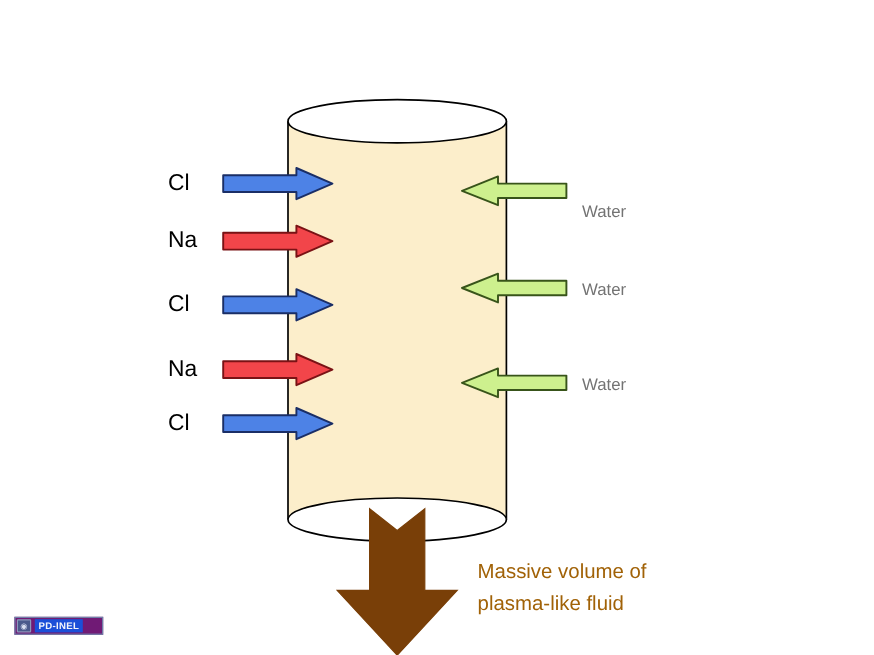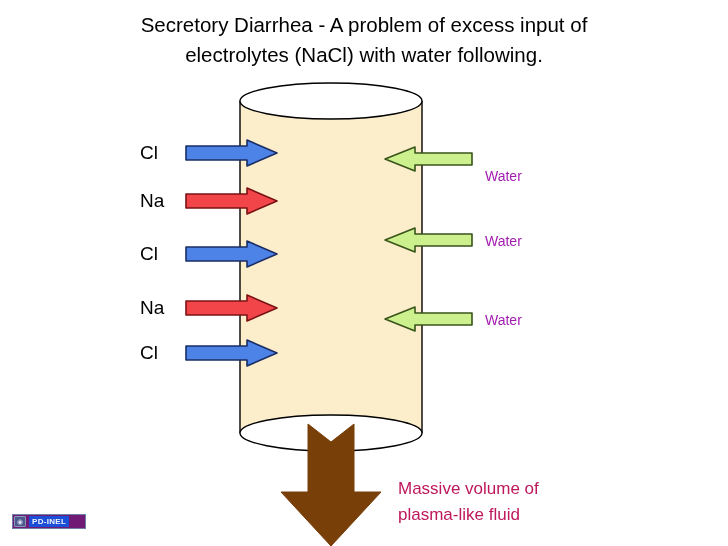--- a/index.html
+++ b/index.html
@@ -33,33 +33,32 @@
   .ion-label {
     position: absolute;
     font-size: 19px;
     color: #000000;
     line-height: 1;
     text-align: left;
   }
   .water-label {
     position: absolute;
     font-size: 14px;
-    color: #a21caf;
+    color: #737373;
     line-height: 1;
     text-align: right;
   }
   #outflow-label {
     position: absolute;
     left: 398px;
     top: 464px;
     font-size: 17px;
     line-height: 26px;
-    color: #be185d;
+    color: #a16207;
     white-space: pre-line;
-    margin-top: 12px;
   }
   .svg-layer {
     position: absolute;
     left: 0;
     top: 0;
     width: 728px;
     height: 546px;
   }
   #badge {
     position: absolute;
@@ -97,22 +96,20 @@
     padding: 1px 3px 1px 3px;
     line-height: 9px;
     font-family: "Liberation Sans", sans-serif;
   }
 </style>
 </head>
 <body>
 
 <div id="slide">
 
-  <div id="title">Secretory Diarrhea - A problem of excess input of
-electrolytes (NaCl) with water following.</div>
 
   <svg class="svg-layer" viewBox="0 0 728 546">
 
     <g>
       <rect x="240" y="101" width="182" height="332" fill="#fceecb" stroke="none"></rect>
       <line x1="240" y1="101" x2="240" y2="433" stroke="#000000" stroke-width="1.4"></line>
       <line x1="422" y1="101" x2="422" y2="433" stroke="#000000" stroke-width="1.4"></line>
 
       <ellipse cx="331" cy="433" rx="91" ry="18" fill="#ffffff" stroke="#000000" stroke-width="1.4"></ellipse>
 

